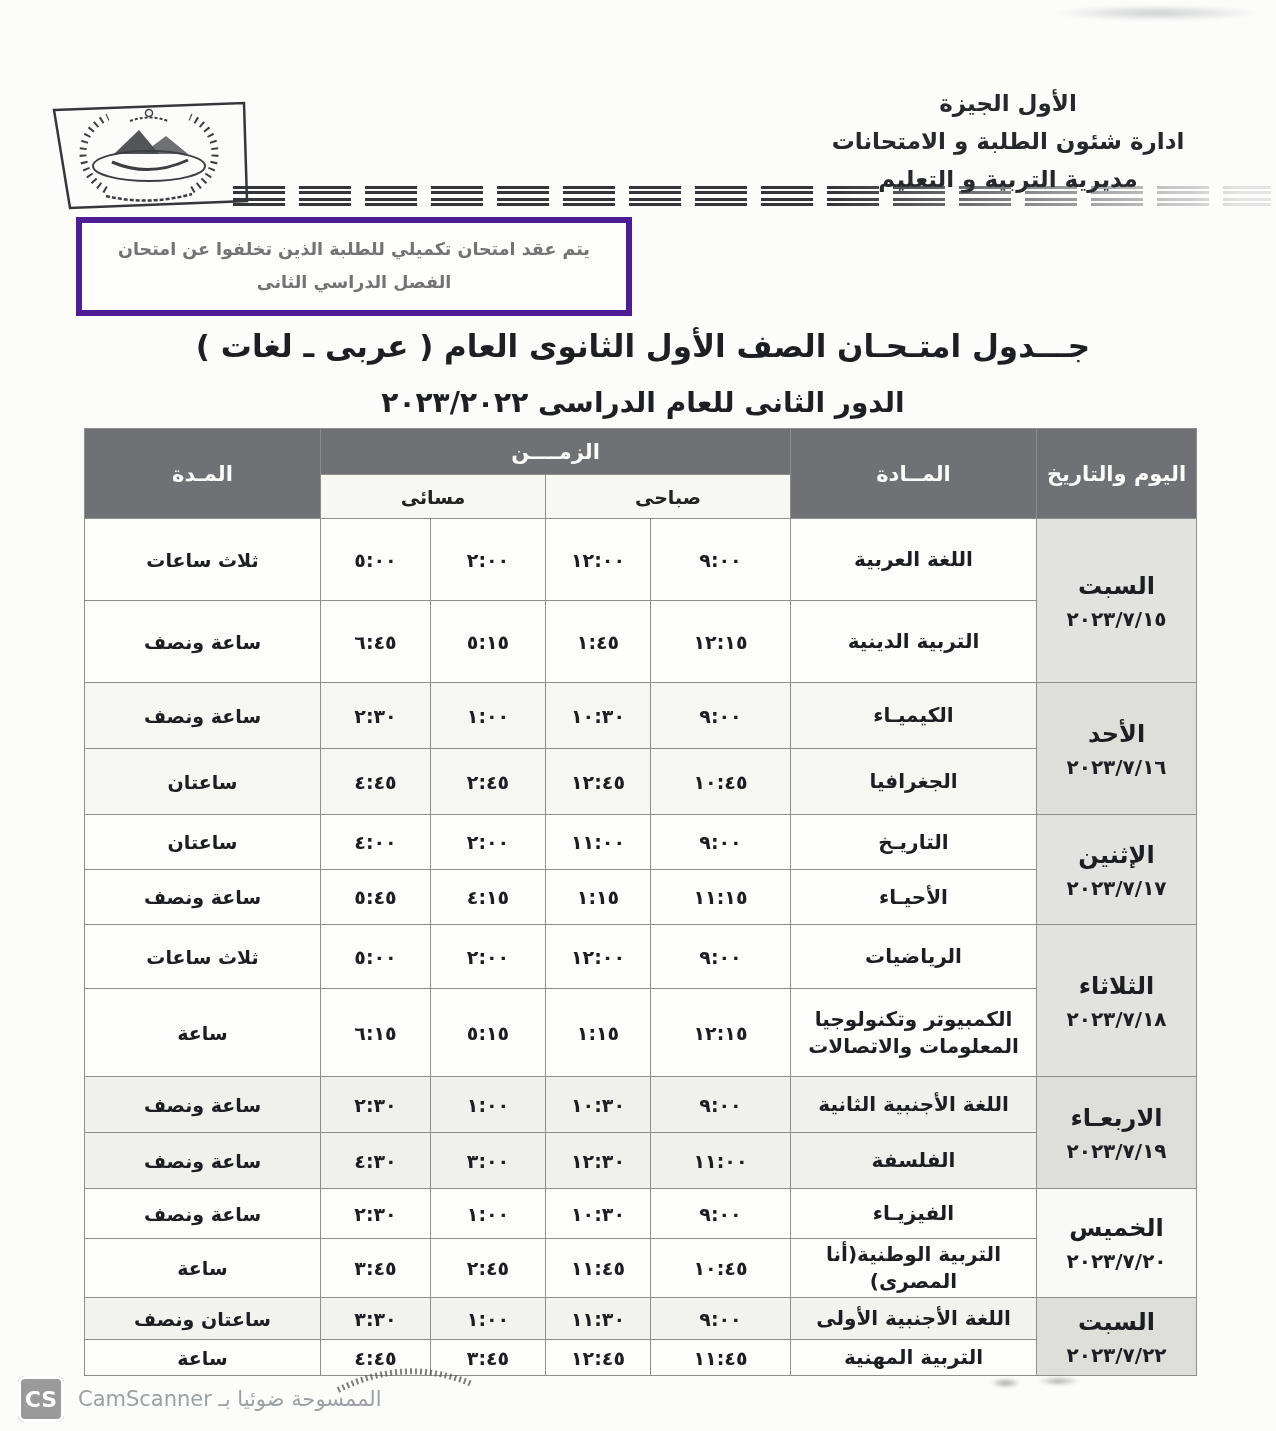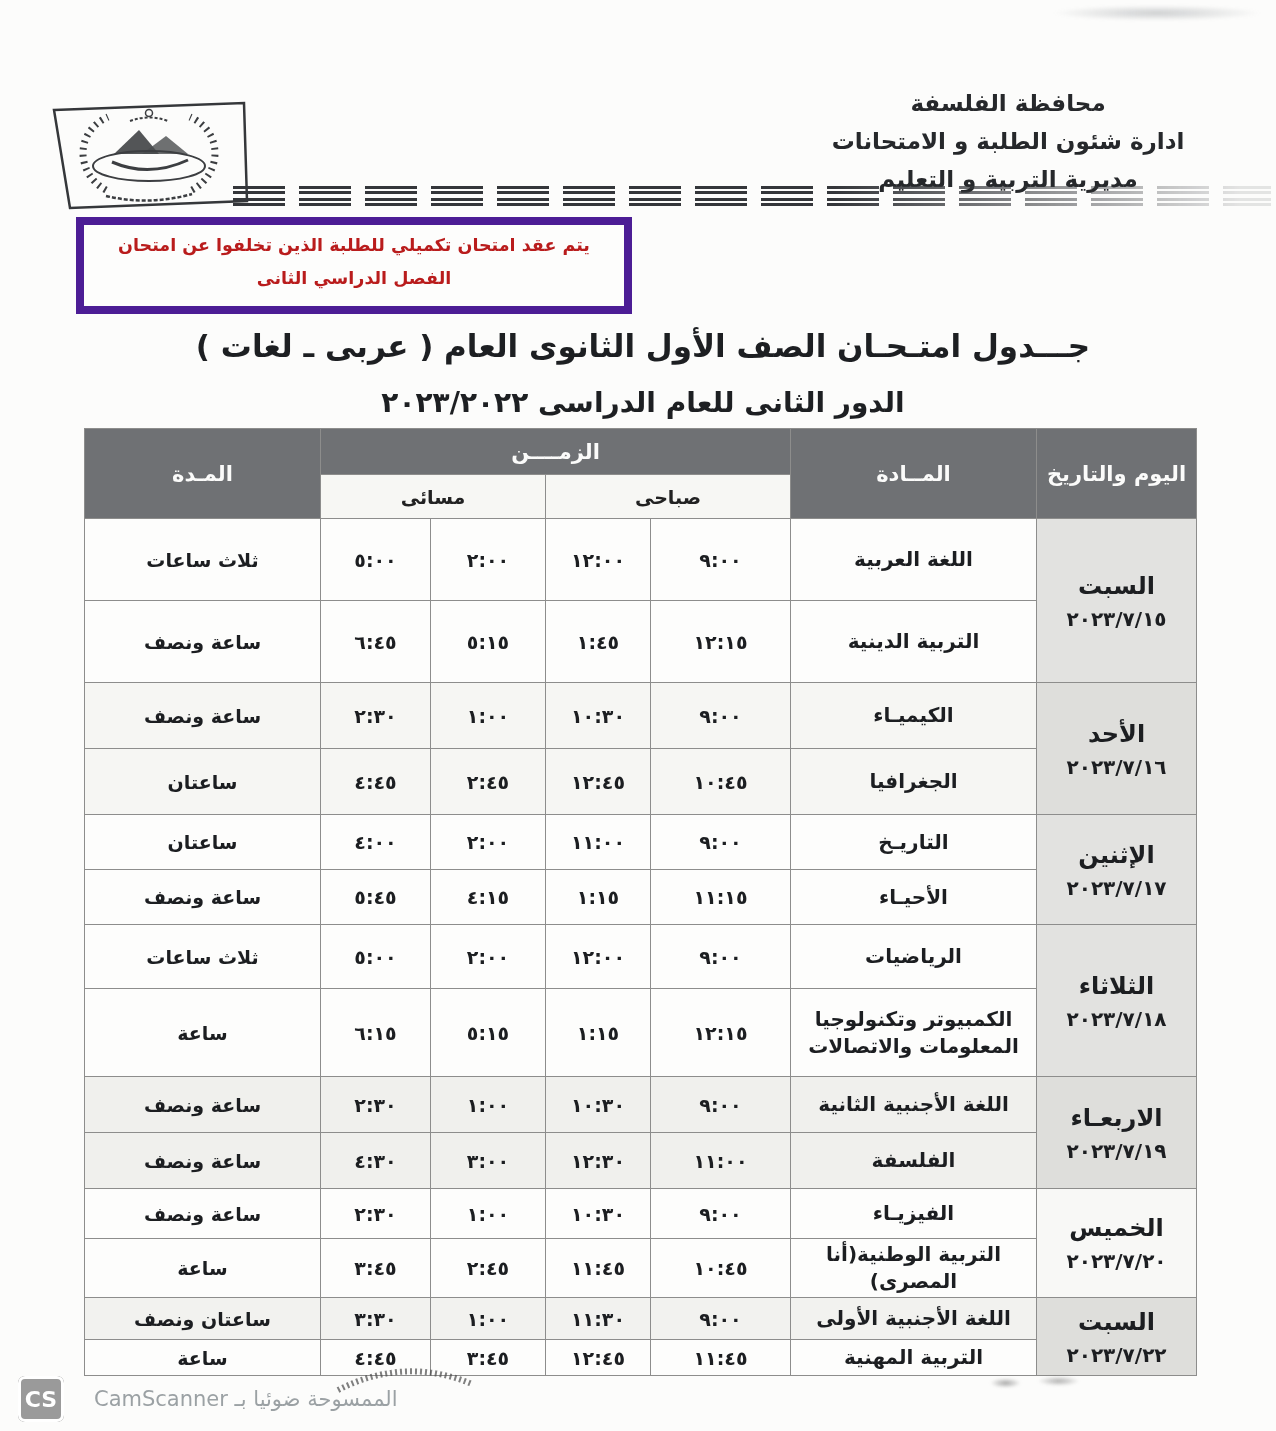--- a/index.html
+++ b/index.html
@@ -21,24 +21,24 @@
     position:absolute; top:186px; left:233px; width:1038px; height:22px;
     -webkit-mask-image:linear-gradient(to right,#000 58%,rgba(0,0,0,.12) 97%);
     mask-image:linear-gradient(to right,#000 58%,rgba(0,0,0,.12) 97%);
   }
   .dash-line{height:3px;background:repeating-linear-gradient(90deg,#34363a 0 52px,transparent 52px 66px);}
   .dash-line+.dash-line{margin-top:2px;}
   .dash-gap{height:4px;}
   
   .notice-box{
     position:absolute; top:217px; left:76px; width:556px;
-    border:8px solid #4c1d95; background:#fdfdfc;
-    padding:4px 12px 11px; box-sizing:border-box;
+    border:6px solid #4c1d95; background:#fdfdfc;
+    padding:10px 12px 11px; box-sizing:border-box;
     text-align:center; direction:rtl;
-    font-size:17.5px; font-weight:700; line-height:33px; color:#b91c1c;
+    font-size:17.5px; font-weight:700; line-height:33px; color:#737373;
   }
   
   .title{
     position:absolute; top:328px; left:120px; width:1046px;
     text-align:center; direction:rtl;
     font-size:31px; font-weight:800; color:#1d1f22;
   }
   .subtitle{
     position:absolute; top:386px; left:120px; width:1046px;
     text-align:center; direction:rtl;
@@ -87,38 +87,38 @@
   }
   .stamp-arc{ position:absolute; top:1350px; left:330px; }
   .sig-smudge{
     position:absolute; top:1372px; left:982px; width:118px; height:20px;
     background:
       radial-gradient(ellipse 22px 7px at 20% 55%,rgba(60,60,60,.45),rgba(60,60,60,0) 70%),
       radial-gradient(ellipse 30px 7px at 65% 45%,rgba(60,60,60,.4),rgba(60,60,60,0) 70%);
     filter:blur(1.6px);
   }
   
-  .scan-footer{ position:absolute; top:1376px; left:18px; display:flex; align-items:center; gap:30px; }
+  .scan-footer{ position:absolute; top:1376px; left:18px; display:flex; align-items:center; gap:14px; }
   .cs-badge{
     width:46px; height:46px; border-radius:7px; background:#9a9a9a;
     color:#fff; font-weight:800; font-size:22px;
     display:flex; align-items:center; justify-content:center;
     box-shadow:inset 0 0 0 3px #fff, inset 0 0 0 6px #9a9a9a;
   }
   .cs-text{ color:#9ba1a4; font-size:21px; font-weight:400; }
 </style>
 </head>
 <body>
 
 <div class="page">
 
   <div class="corner-smudge"></div>
 
   <div class="org-header">
-    <div>محافظة الفلسفة</div>
+    <div>الأول الجيزة</div>
     <div>ادارة شئون الطلبة و الامتحانات</div>
     <div>مديرية التربية و التعليم</div>
   </div>
 
   <div class="logo">
     <svg width="215" height="112" viewBox="0 0 215 112">
       <polygon points="12,10 202,3 205,101 28,108" fill="none" stroke="#35373a" stroke-width="2.5"></polygon>
       <path d="M64,90 C34,74 32,32 66,17" fill="none" stroke="#3c3e41" stroke-width="7" stroke-dasharray="2 5"></path>
       <path d="M150,90 C180,74 182,32 148,17" fill="none" stroke="#3c3e41" stroke-width="7" stroke-dasharray="2 5"></path>
       <path d="M88,21 Q107,14 126,21" fill="none" stroke="#3c3e41" stroke-width="2" stroke-dasharray="3 2"></path>

